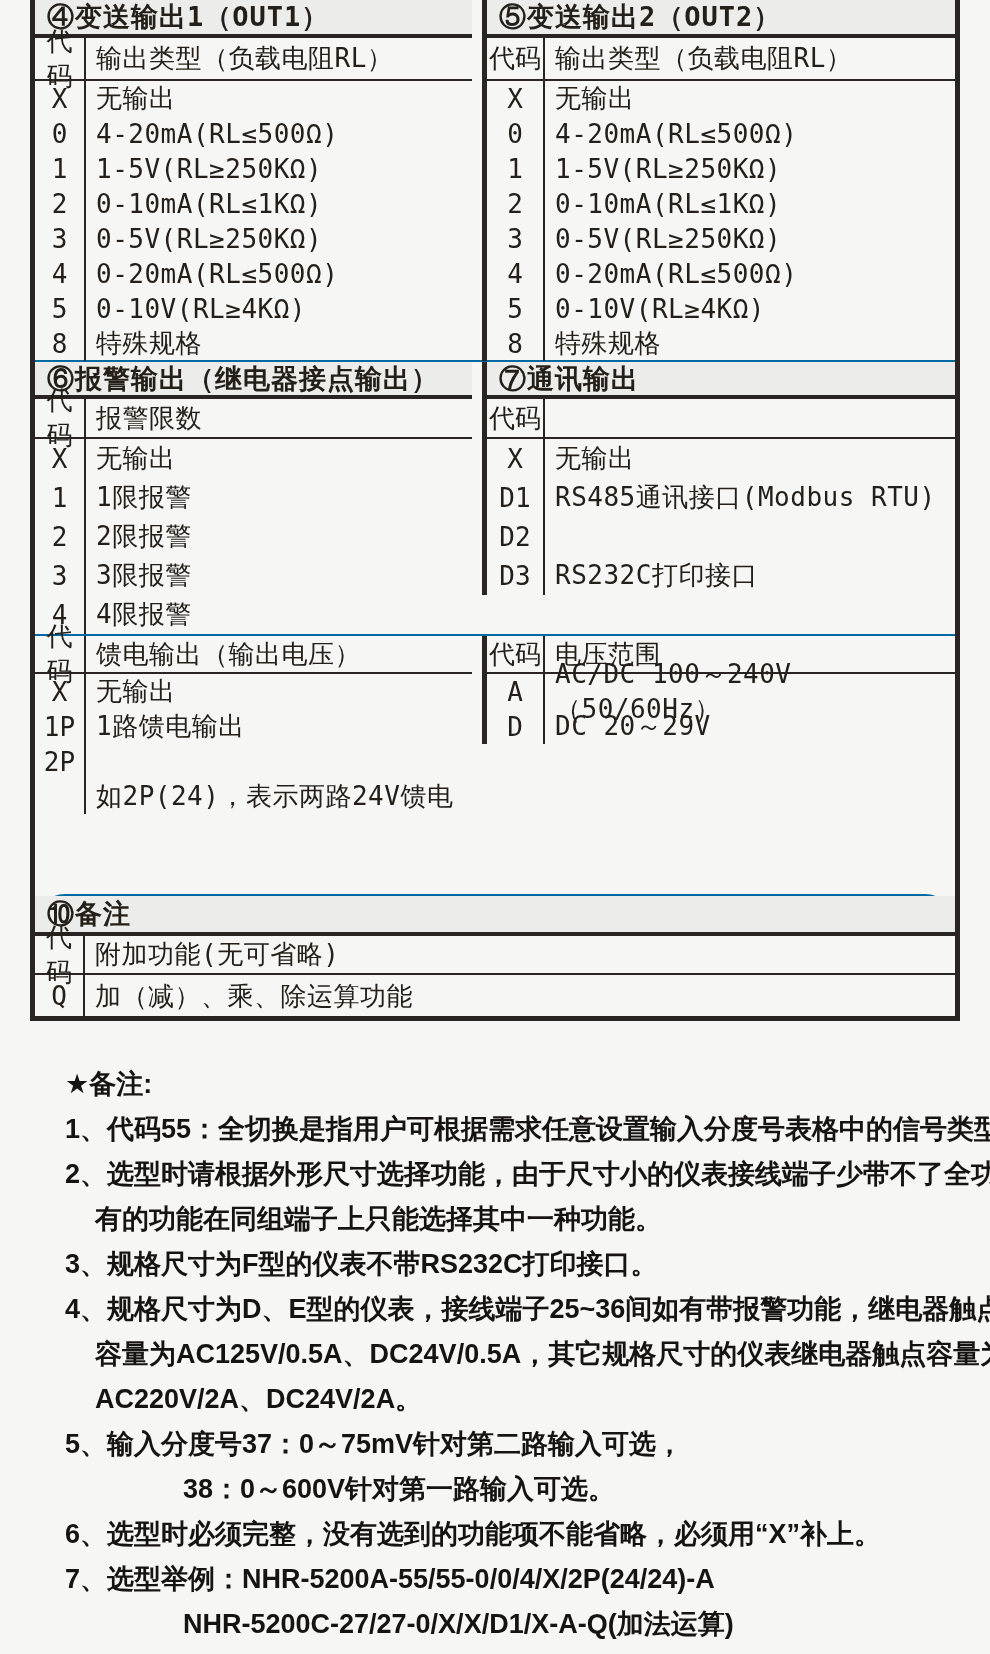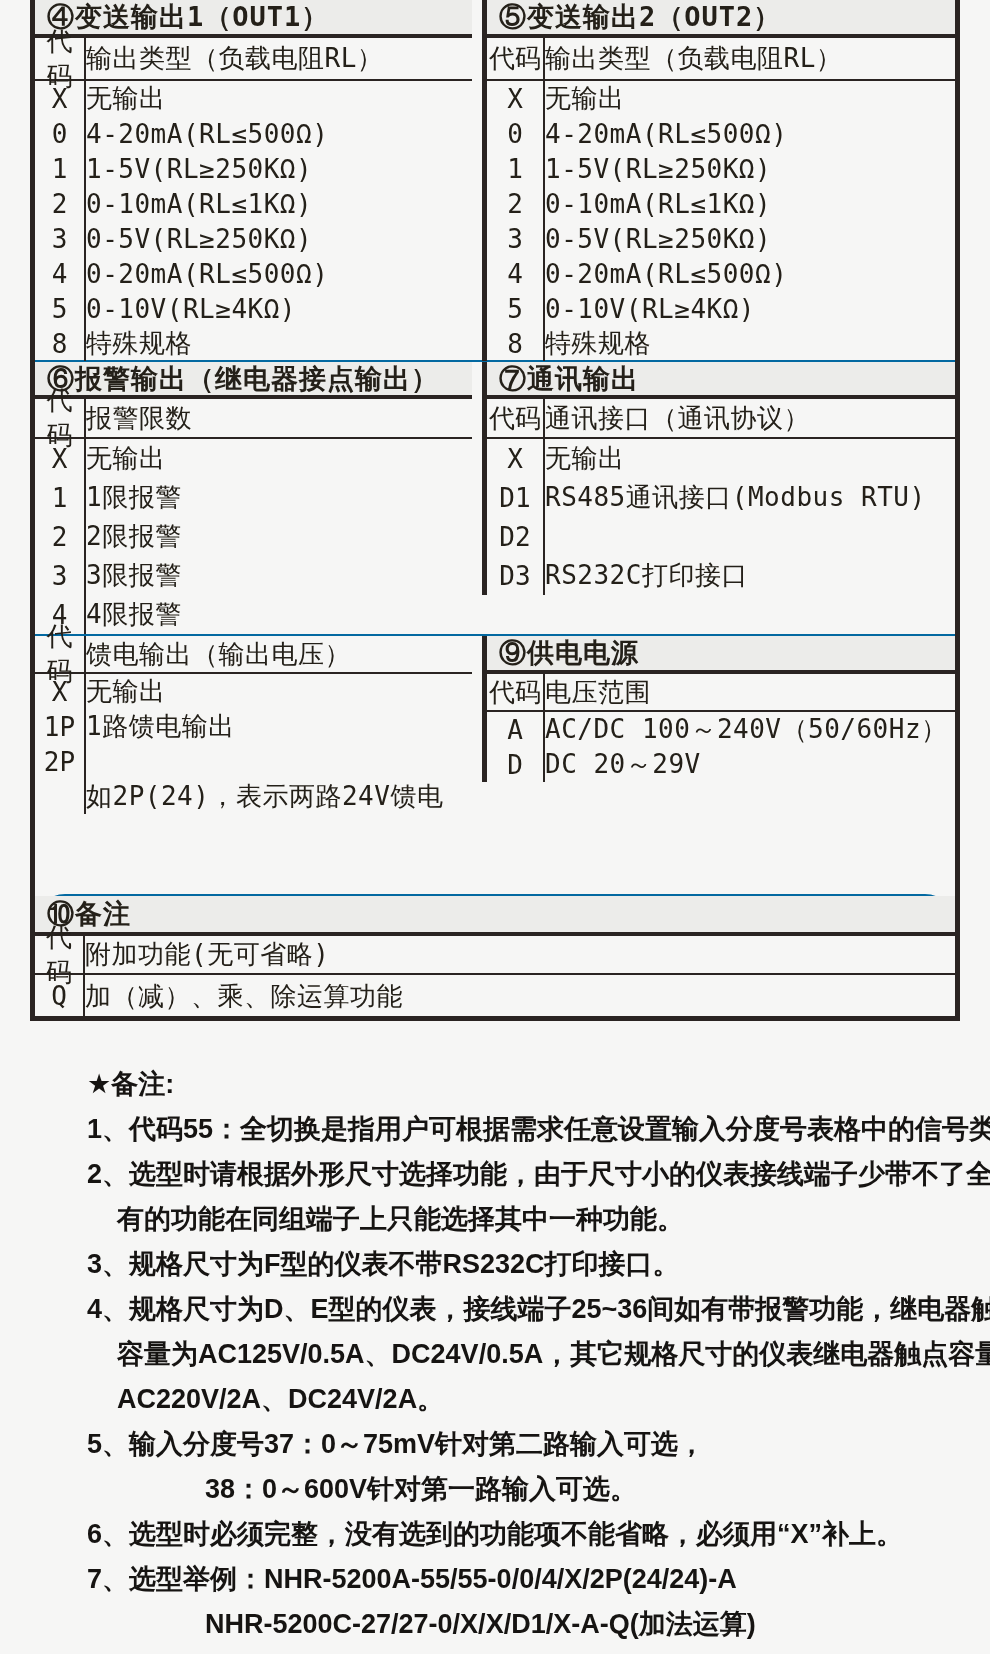--- a/index.html
+++ b/index.html
@@ -38,32 +38,32 @@
   .sec67 .trow{height:39px;}
   .sec89 .trow{height:35px;}
   .sec10 .trow{height:42px;}
   .trow.filler{flex:1 1 auto;height:auto;}
 
   .tcell{display:flex;align-items:center;height:100%;box-sizing:border-box;}
   .tcell.code{justify-content:center;border-right:2px solid #2a2422;text-align:center;}
   .half.left  .tcell.code{width:51px;}
   .half.right .tcell.code{width:58px;}
   .sec10 .tcell.code{width:50px;}
-  .tcell.desc{flex:1;letter-spacing:0.5px;}
+  .tcell.desc{flex:1;padding-left:10px;letter-spacing:0.5px;}
 
   
   .sec45{height:360px;}
   .sec67{height:272px;}
   .sec89{height:258px;}
   .sec10{height:120px;}
 
   
   .notes{position:absolute;left:65px;top:1062px;width:900px;
          font-family:"Liberation Sans","DejaVu Sans",sans-serif;
-         font-weight:600;font-size:27px;color:#161412;margin-left:22px;}
+         font-weight:600;font-size:27px;color:#161412;}
   .note-line{line-height:45px;white-space:nowrap;}
   .note-line.indent1{padding-left:30px;}
   .note-line.indent2{padding-left:118px;}
   .notes-header{line-height:45px;font-weight:700;}
 </style>
 </head>
 <body>
 
 <div class="spec-table">
 
@@ -191,21 +191,20 @@
           <div class="trow filler">
             <div class="tcell code"></div>
             <div class="tcell desc"></div>
           </div>
         </div>
     </div>
     <div class="half right">
       <div class="band">⑦通讯输出</div>
       <div class="colhead">
         <div class="tcell code">代码</div>
-        <div class="tcell desc">通讯接口（通讯协议）</div>
       </div>
       <div class="tbody">
           <div class="trow">
             <div class="tcell code">X</div>
             <div class="tcell desc">无输出</div>
           </div>
           <div class="trow">
             <div class="tcell code">D1</div>
             <div class="tcell desc">RS485通讯接口(Modbus RTU)</div>
           </div>
@@ -246,21 +245,20 @@
             <div class="tcell code"></div>
             <div class="tcell desc">如2P(24)，表示两路24V馈电</div>
           </div>
           <div class="trow filler">
             <div class="tcell code"></div>
             <div class="tcell desc"></div>
           </div>
         </div>
     </div>
     <div class="half right">
-      <div class="band">⑨供电电源</div>
       <div class="colhead">
         <div class="tcell code">代码</div>
         <div class="tcell desc">电压范围</div>
       </div>
       <div class="tbody">
           <div class="trow">
             <div class="tcell code">A</div>
             <div class="tcell desc">AC/DC 100～240V（50/60Hz）</div>
           </div>
           <div class="trow">

